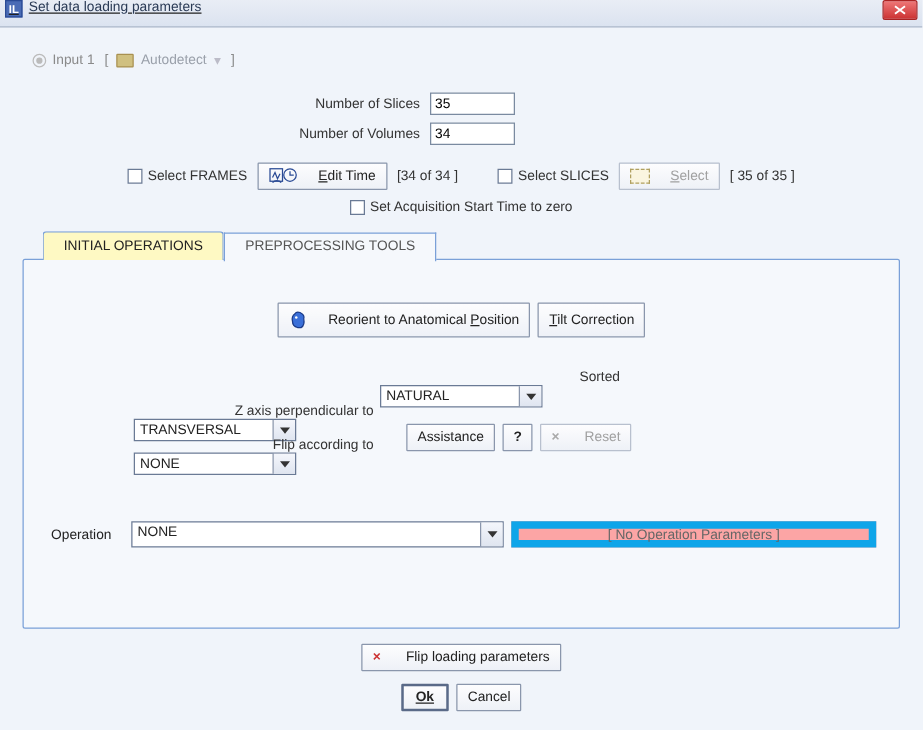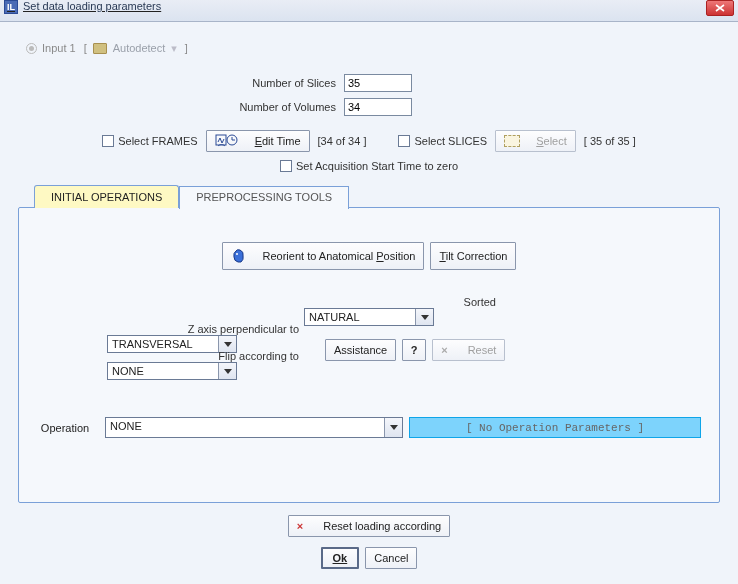--- a/index.html
+++ b/index.html
@@ -233,24 +233,24 @@
     display: flex;
     align-items: center;
     margin-top: 40px;
     gap: 6px;
   }
   .op-row label { width: 62px; text-align: center; padding-right: 6px; }
   .combo.wide { width: 298px; }
   .noop-box {
     flex: 1;
     height: 21px;
-    border: 1px solid #0ea5e9;
-    background: #7dd3fc;
+    border: 6px solid #0ea5e9;
+    background: #fca5a5;
     color: #666;
-    display: flex; align-items: center; justify-content: center; font-family: Liberation Mono, monospace;
+    display: flex; align-items: center; justify-content: center;
   }
 
   .reset-row {
     display: flex; justify-content: center;
     margin: 12px 0 10px 0;
   }
   .footer {
     display: flex; justify-content: center; gap: 6px;
   }
   .btn.default {
@@ -403,21 +403,21 @@
           </span>
       </div>
       <div class="noop-box">[ No Operation Parameters ]</div>
     </div>
 
   </div>
 
   <div class="reset-row">
     <span class="btn">
       <span class="x-red">×</span>
-      <span>Reset loading according</span>
+      <span>Flip loading parameters</span>
     </span>
   </div>
 
   <div class="footer">
     <span class="btn default">
       <span><span class="u">Ok</span></span>
     </span>
     <span class="btn">Cancel</span>
   </div>
 

